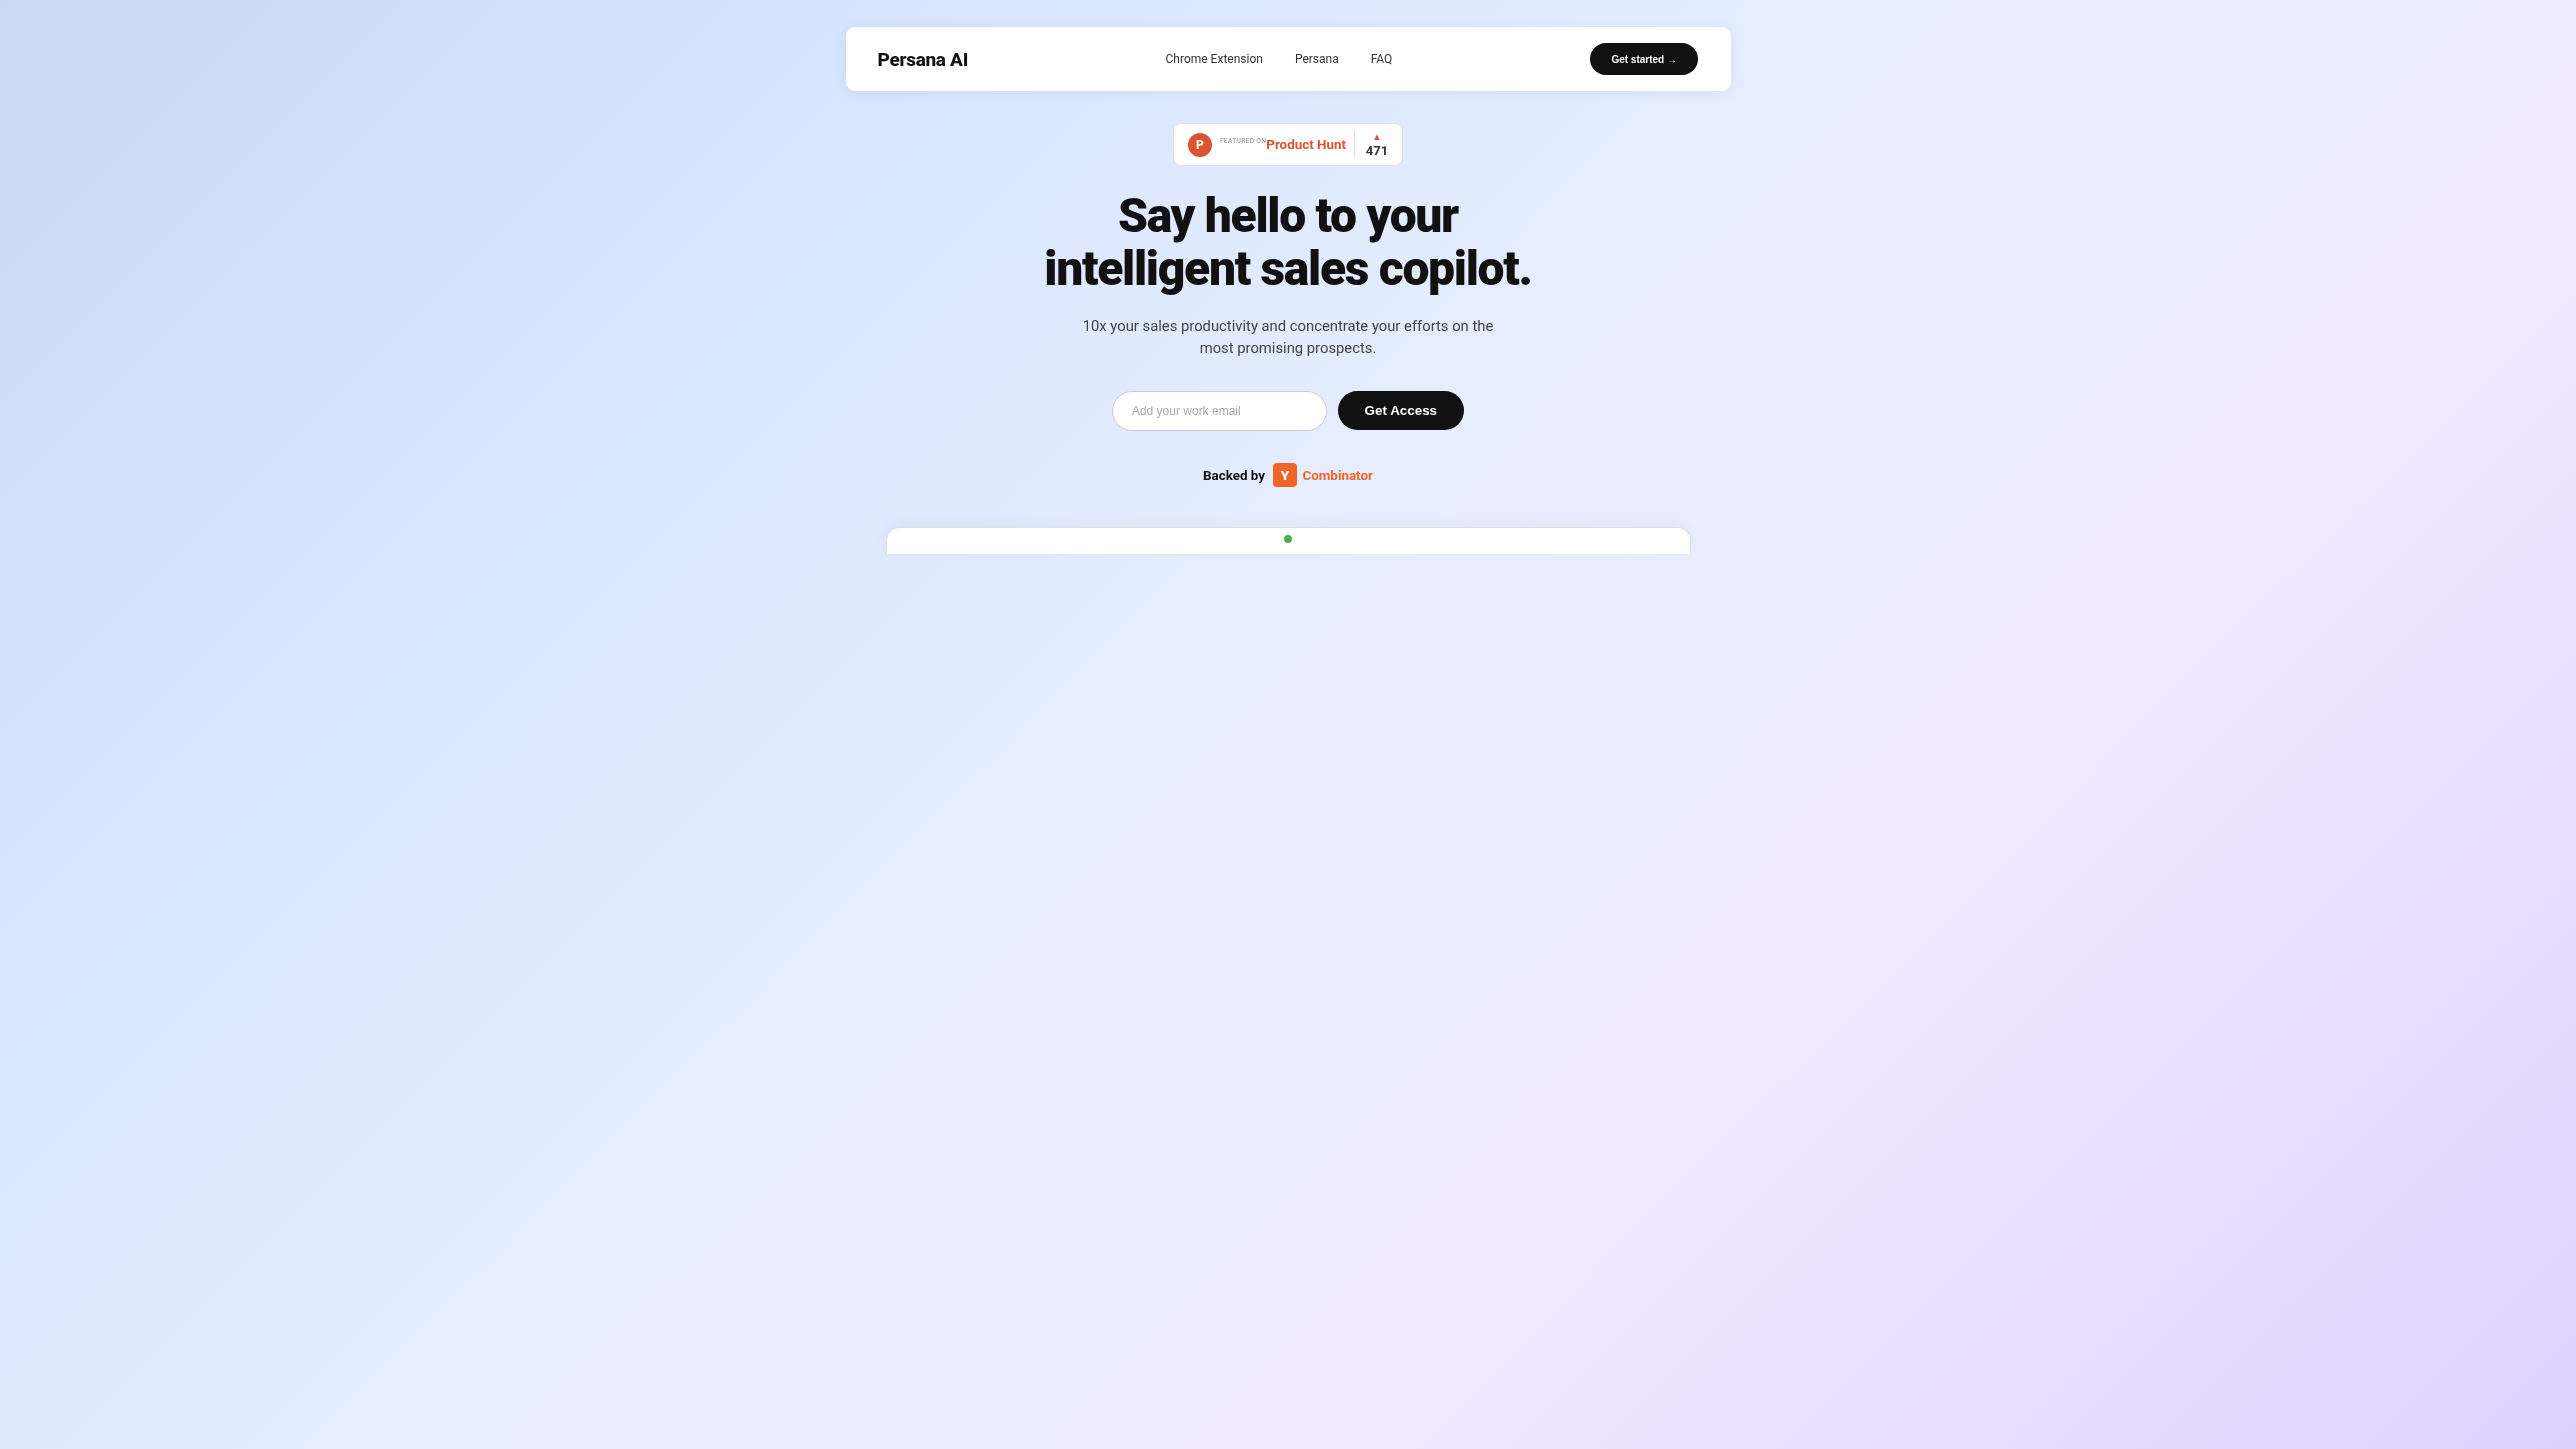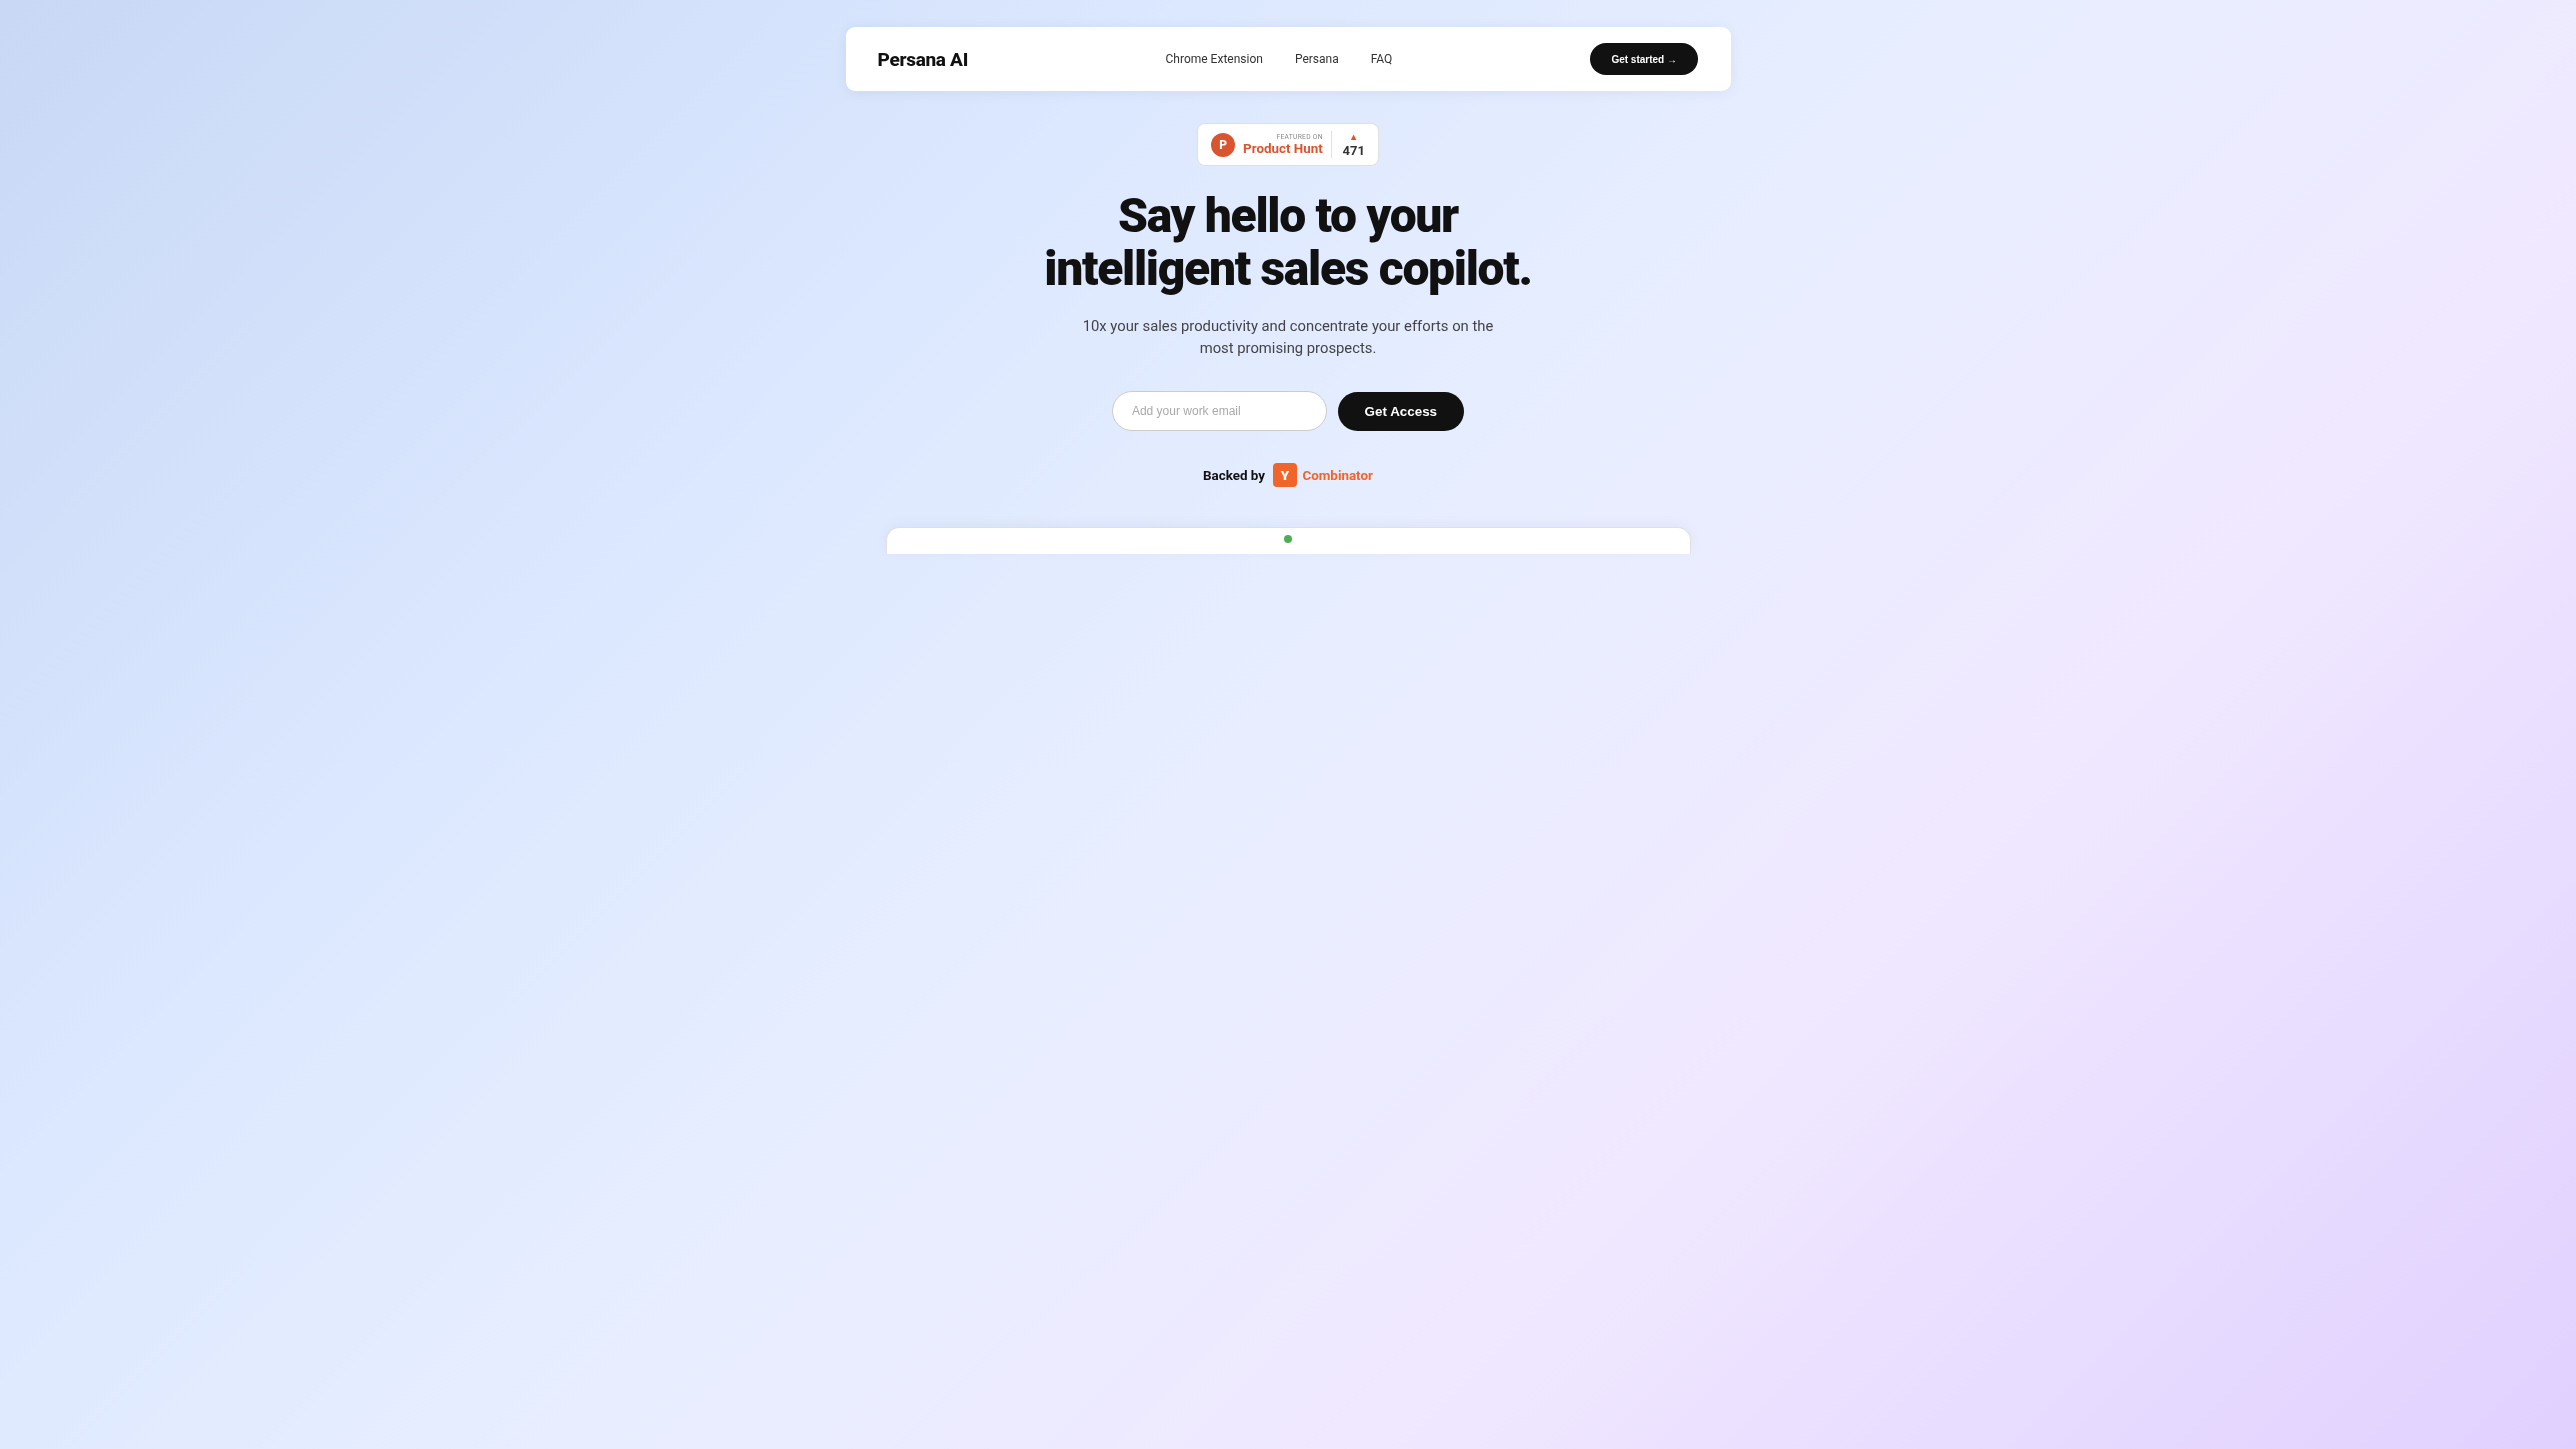--- a/index.html
+++ b/index.html
@@ -123,22 +123,22 @@
       display: flex;
       align-items: center;
       justify-content: center;
       color: #fff;
       font-weight: 800;
       font-size: 12px;
     }
 
     .ph-text {
       display: flex;
-      flex-direction: column;
-      align-items: flex-end;
+      flex-direction: row;
+      align-items: flex-start;
     }
 
     .ph-featured {
       font-size: 6.7px;
       color: #888;
       text-transform: uppercase;
       letter-spacing: 0.3px;
     }
 
     .ph-name {
@@ -182,21 +182,21 @@
       font-size: 14.8px;
       color: #444;
       max-width: 416px;
       margin: 0 auto 32px;
       line-height: 1.5;
     }
 
     
     .cta-row {
       display: flex;
-      align-items: flex-end;
+      align-items: flex-start;
       justify-content: center;
       gap: 10.7px;
       margin-bottom: 32px;
     }
 
     .email-input {
       border: 1px solid #ccc;
       border-radius: 34px;
       padding: 12px 19px;
       font-size: 12px;

